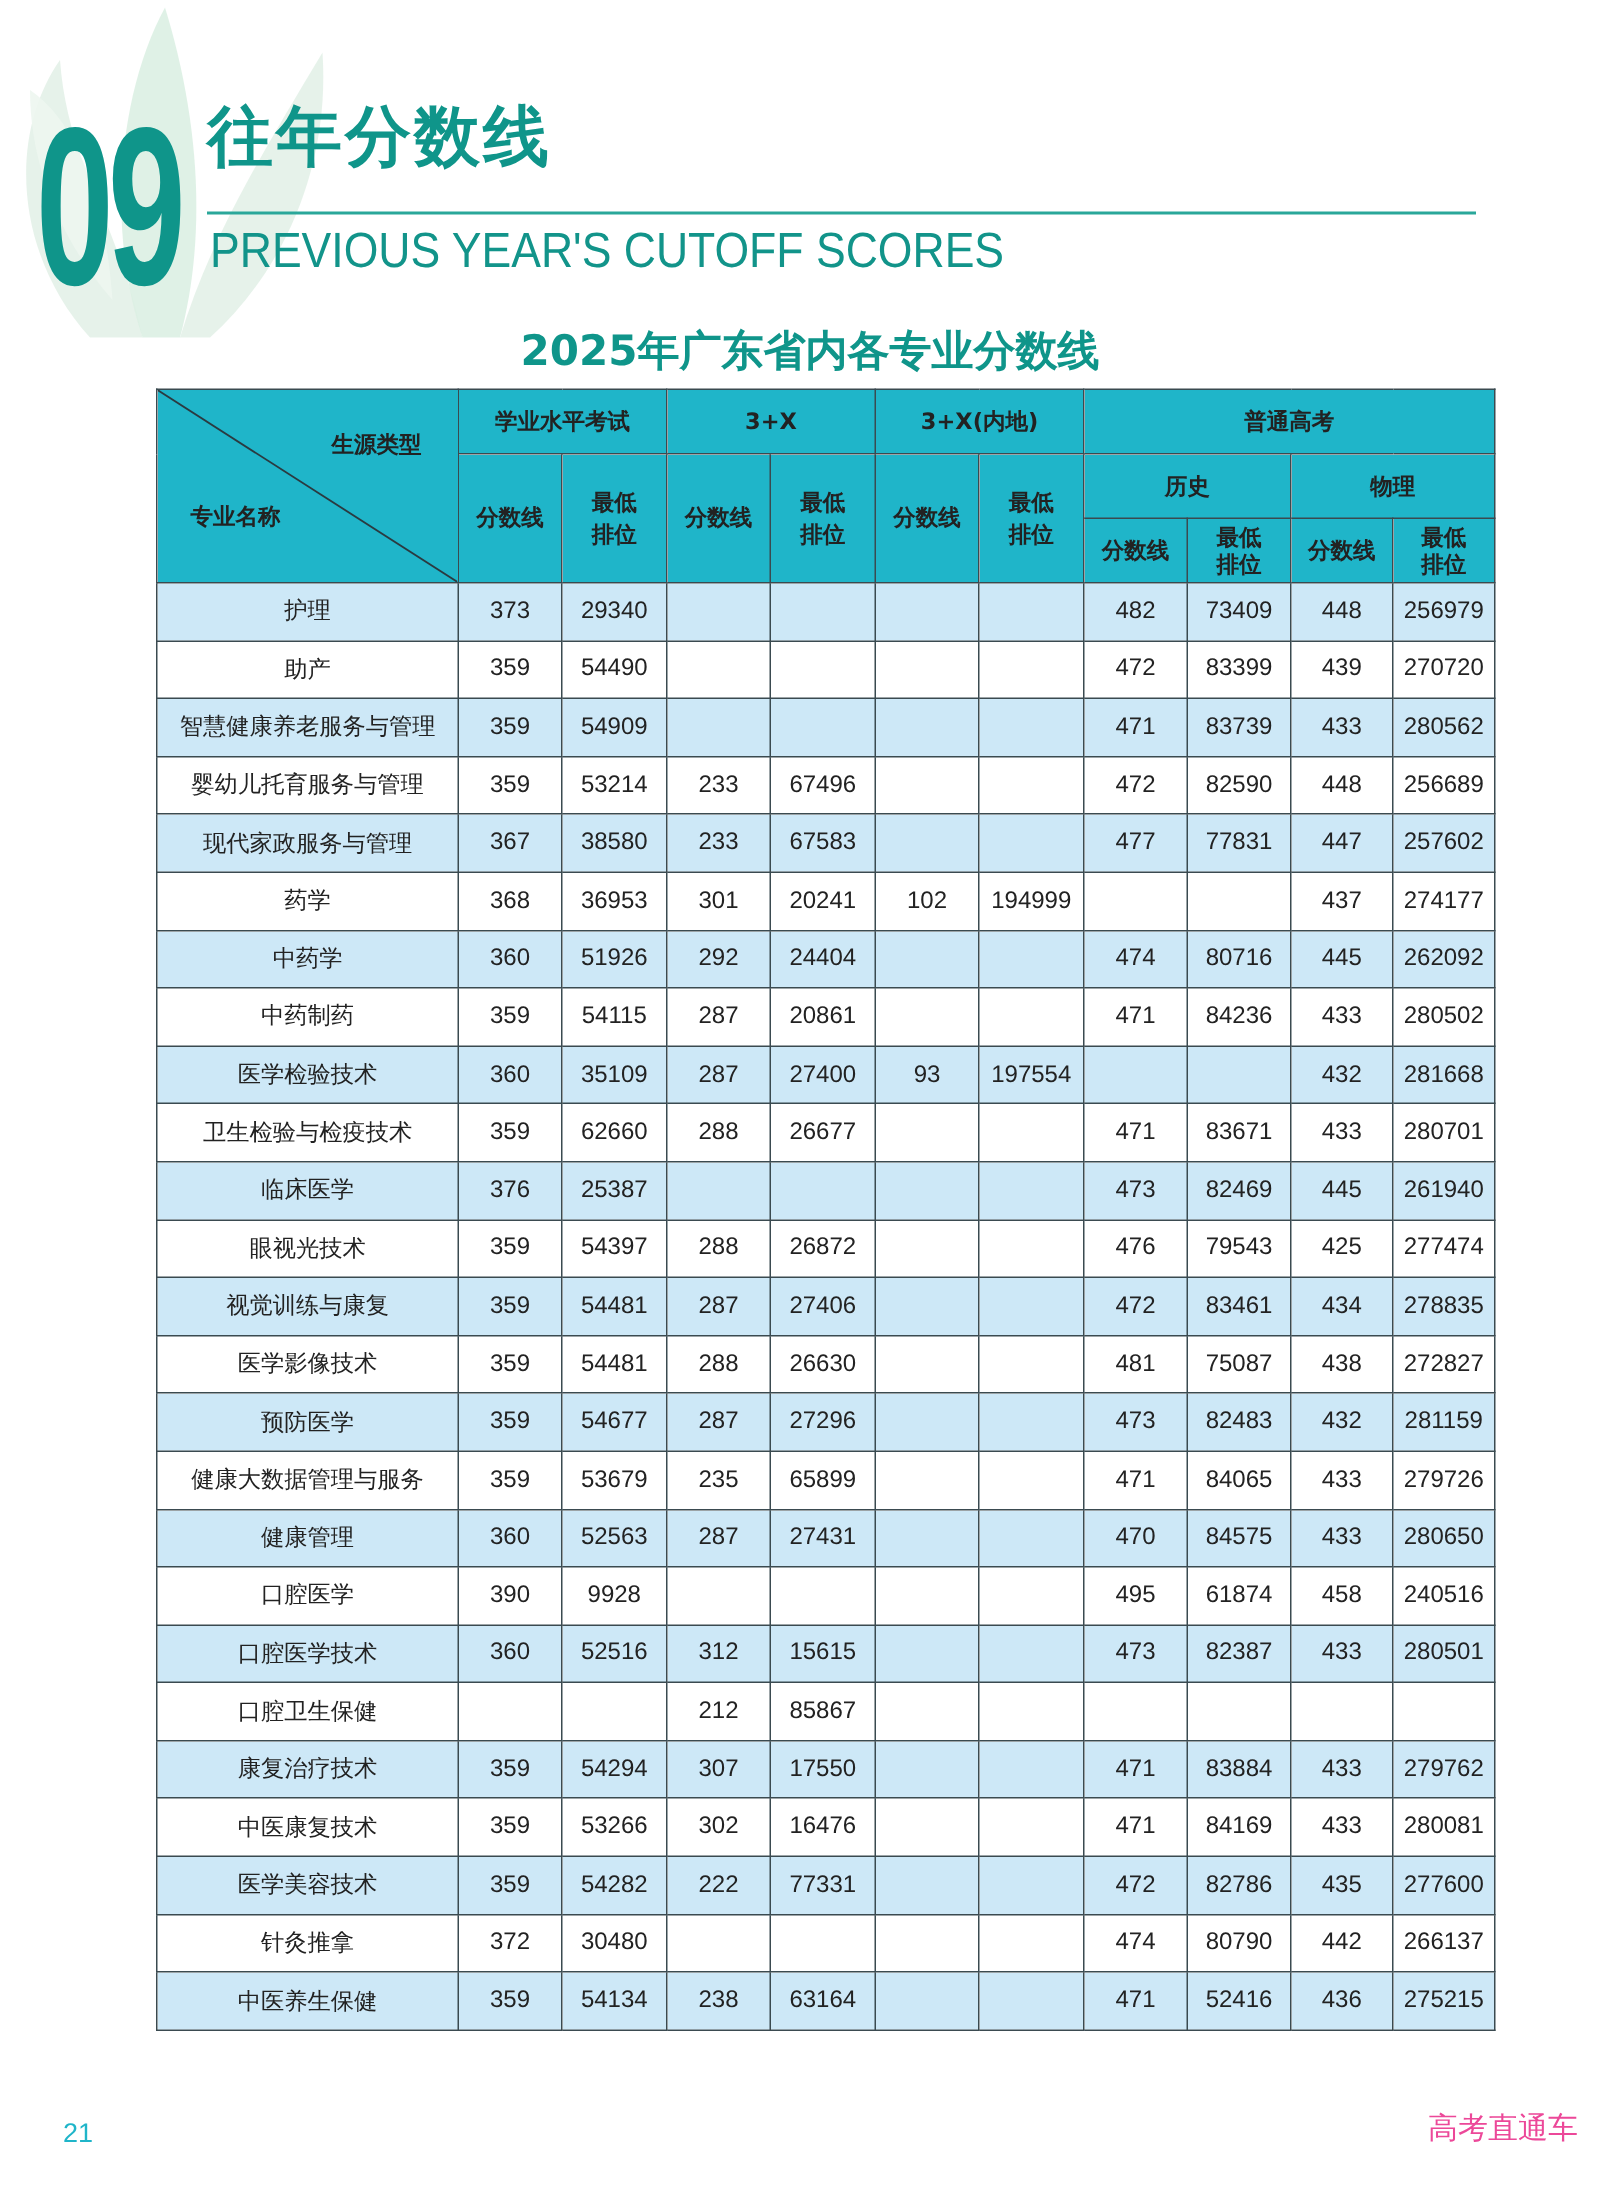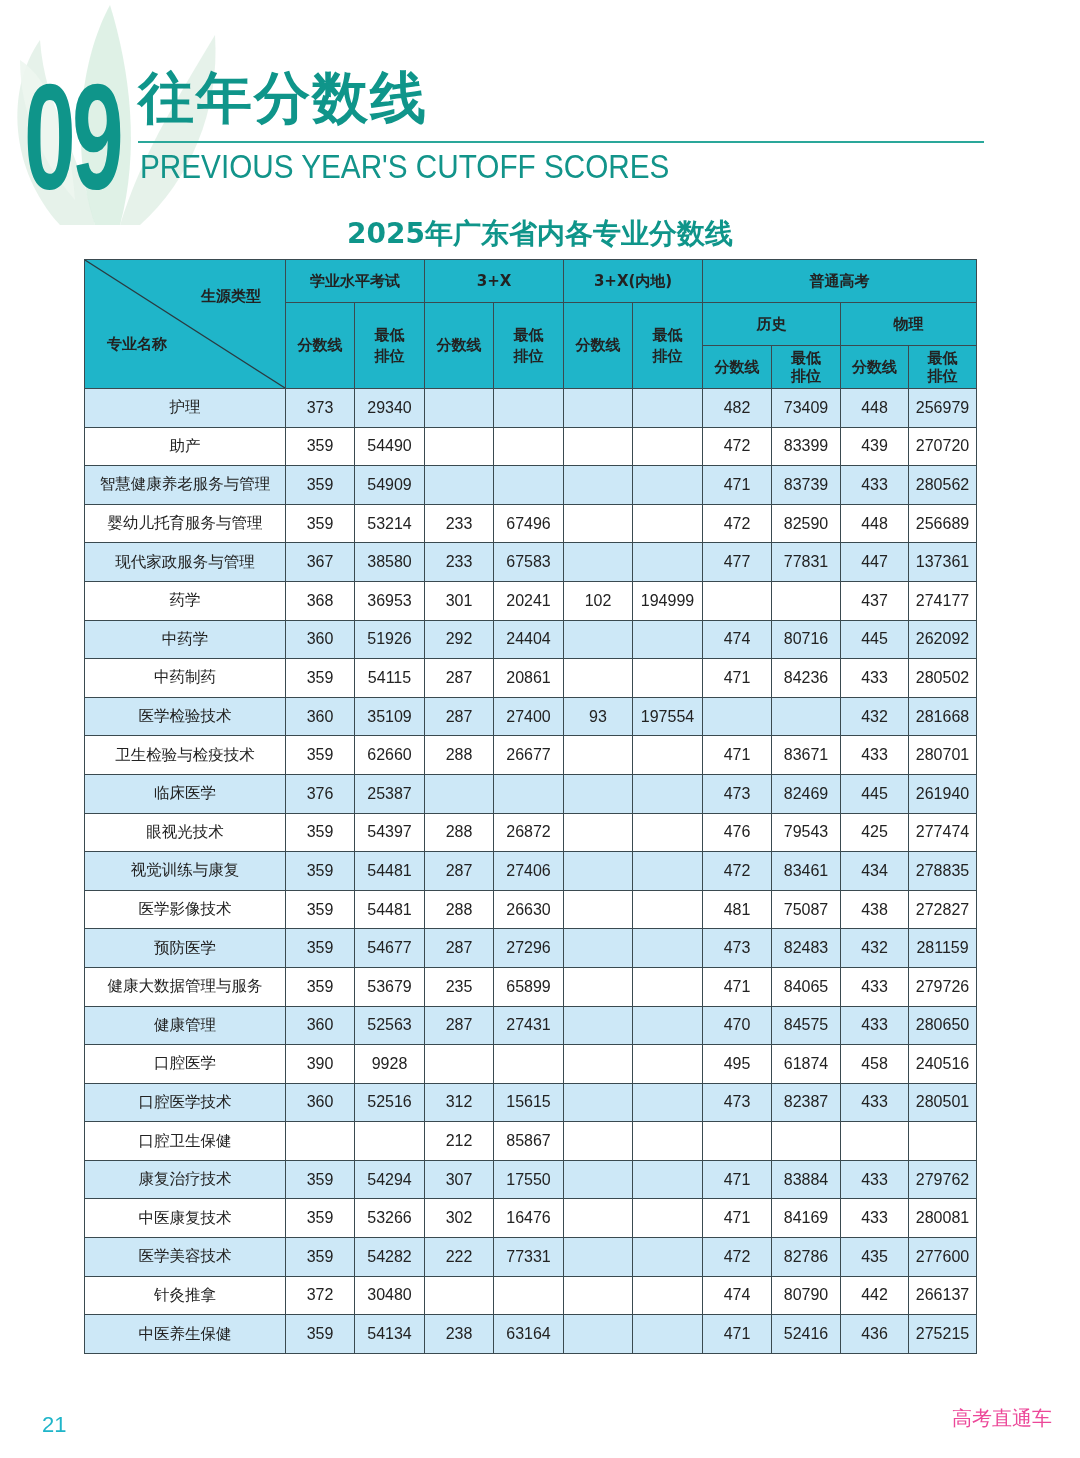--- a/index.html
+++ b/index.html
@@ -14,39 +14,39 @@
   .big-num {
     position: absolute; left: 24px; top: 62px;
     font-family: "Liberation Sans", sans-serif;
     font-weight: 700; font-size: 150px; line-height: 1;
     color: #0f958a; letter-spacing: -6px;
     transform: scaleX(0.62); transform-origin: left top;
   }
   .title-cn {
     position: absolute; left: 138px; top: 70px;
     font-family: "DejaVu Sans", sans-serif; font-weight: 700;
-    font-size: 56px; color: #0f958a; letter-spacing: 2px; line-height: 1;
+    font-size: 44px; color: #0f958a; letter-spacing: 2px; line-height: 1;
   }
   .title-rule {
     position: absolute; left: 138px; top: 141px; width: 846px; height: 2px;
     background: #2aa79a;
   }
   .title-en {
     position: absolute; left: 140px; top: 150px;
     font-family: "Liberation Sans", sans-serif;
     font-size: 33px; color: #12948a; line-height: 1;
     transform: scaleX(0.9); transform-origin: left top;
   }
   .table-title {
     position: absolute; left: 0; width: 1080px; top: 215px; text-align: center;
     font-family: "DejaVu Sans", sans-serif; font-weight: 700;
     font-size: 28px; color: #0f958a;
   }
   table.scores {
-    position: absolute; left: 84px; top: 259px;
+    position: absolute; left: 104px; top: 259px;
     border-collapse: collapse; table-layout: fixed; width: 892px;
     font-family: "DejaVu Sans", sans-serif;
   }
   table.scores td, table.scores th {
     border: 1.5px solid #3a4a50; text-align: center; padding: 0;
     color: #222; overflow: hidden; white-space: nowrap;
   }
   thead th {
     background: #1fb5c9; font-weight: 700; font-size: 15px; color: #1d2b2f;
     line-height: 1.35;
@@ -54,21 +54,21 @@
   tbody td { height: 37.6px; font-size: 16px; font-family: "Liberation Sans", sans-serif; }
   tbody td.name { font-family: "DejaVu Sans", sans-serif; font-size: 15.5px; }
   tbody tr.alt td { background: #cde8f7; }
   tbody tr.plain td { background: #ffffff; }
   .diag-cell { position: relative; }
   .diag-cell svg { position: absolute; left: 0; top: 0; width: 100%; height: 100%; }
   .diag-top { position: absolute; right: 24px; top: 26px; }
   .diag-bot { position: absolute; left: 22px; bottom: 34px; }
   .page-num {
     position: absolute; left: 42px; top: 1412px;
-    font-family: "Liberation Sans", sans-serif; font-size: 22px; color: #1fb5c9;
+    font-family: "Liberation Sans", sans-serif; font-size: 18px; color: #1fb5c9;
   }
   .watermark {
     position: absolute; right: 28px; top: 1405px;
     font-family: "DejaVu Sans", sans-serif; font-size: 20px; color: #ec4899;
   }
 </style>
 </head>
 <body>
 
 <svg class="leaf-deco" viewBox="0 0 230 230">
@@ -192,21 +192,21 @@
         <td class="name">现代家政服务与管理</td>
         <td>367</td>
         <td>38580</td>
         <td>233</td>
         <td>67583</td>
         <td></td>
         <td></td>
         <td>477</td>
         <td>77831</td>
         <td>447</td>
-        <td>137361</td>
+        <td>257602</td>
       </tr>
       <tr class="plain">
         <td class="name">药学</td>
         <td>368</td>
         <td>36953</td>
         <td>301</td>
         <td>20241</td>
         <td>102</td>
         <td>194999</td>
         <td></td>

